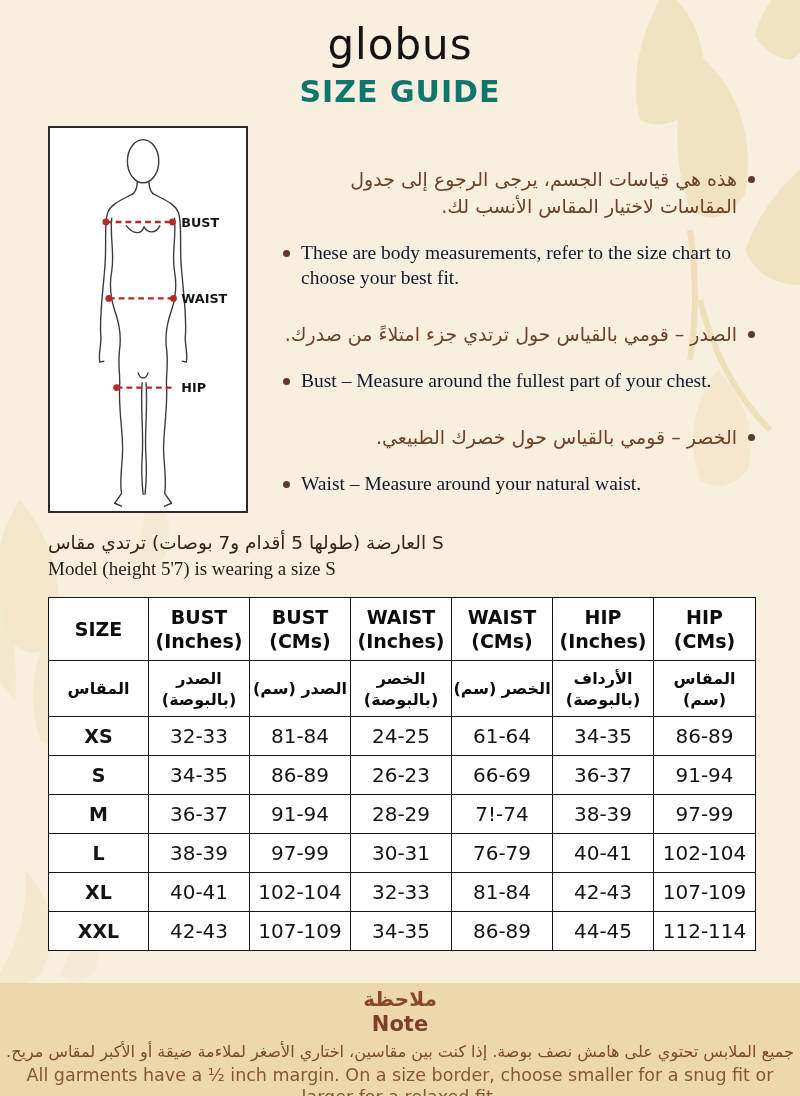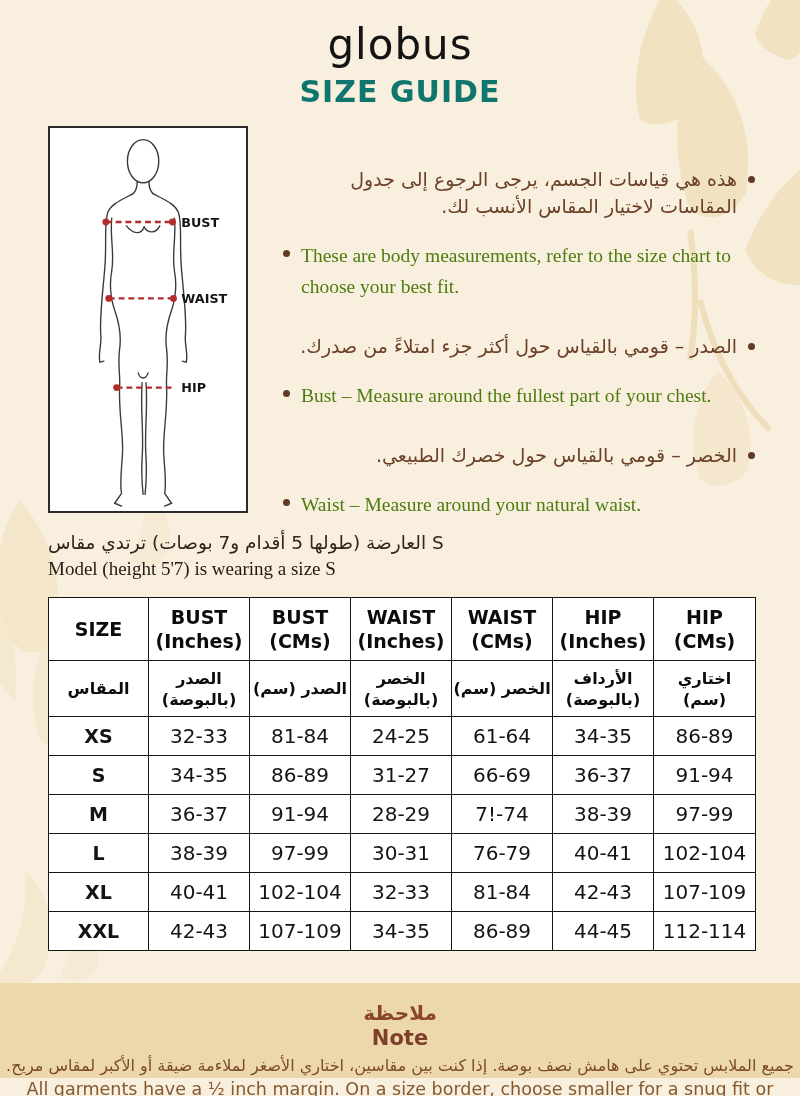--- a/index.html
+++ b/index.html
@@ -37,22 +37,22 @@
     flex:0 0 auto;margin-top:10px;
   }
   .b-line.ar{direction:rtl;text-align:right;}
   .b-line.ar .dot{margin-left:11px;}
   .b-line.en .dot{margin-right:11px;}
   .b-ar{
     font-family:"DejaVu Sans",sans-serif;font-size:19px;line-height:27px;
     color:#6b4127;
   }
   .b-en{
-    font-family:"Liberation Serif",serif;font-size:19.5px;line-height:31px;
-    color:#4d7c0f;
+    font-family:"Liberation Serif",serif;font-size:19.5px;line-height:25px;
+    color:#0f172a;
   }
 
   
   .model-note{position:absolute;left:48px;top:529px;width:420px;}
   .model-ar{
     direction:ltr;font-family:"DejaVu Sans",sans-serif;font-size:18.5px;
     line-height:27px;color:#33241a;
   }
   .model-en{
     font-family:"Liberation Serif",serif;font-size:19px;line-height:25px;
@@ -74,22 +74,22 @@
   }
   .row-ar td{
     height:55px;font-weight:700;font-size:16px;line-height:21px;
     white-space:pre-line;direction:rtl;color:#0c0c0c;
   }
   .row-data td{height:38px;font-size:20px;color:#141414;}
   .row-data td.size-cell{font-weight:700;font-size:19px;}
 
   
   .footer-band{
-    position:absolute;left:0;top:983px;width:800px;height:95px;
-    background:#edd8ac;text-align:center;box-sizing:border-box;padding-top:18px;
+    position:absolute;left:0;top:983px;width:800px;height:113px;
+    background:#edd8ac;text-align:center;box-sizing:border-box;padding-top:4px;
   }
   .note-ar-heading{font-size:20px;font-weight:700;color:#8a4728;direction:rtl;line-height:24px;}
   .note-en-heading{font-size:21px;font-weight:700;color:#7d3f2a;line-height:26px;}
   .note-ar-body{font-size:16px;color:#7b4a2c;direction:rtl;line-height:22px;margin-top:4px;}
   .note-en-body{font-size:17.5px;color:#84582f;line-height:22px;margin-top:1px;}
 </style>
 </head>
 <body>
 
 <div class="page">
@@ -172,21 +172,21 @@
           <span class="b-ar">هذه هي قياسات الجسم، يرجى الرجوع إلى جدول المقاسات لاختيار المقاس الأنسب لك.</span>
         </div>
         <div class="b-line en">
           <span class="dot"></span>
           <span class="b-en">These are body measurements, refer to the size chart to choose your best fit.</span>
         </div>
       </div>
       <div class="b-group">
         <div class="b-line ar">
           <span class="dot"></span>
-          <span class="b-ar">الصدر – قومي بالقياس حول أكثر جزء امتلاءً من صدرك.</span>
+          <span class="b-ar">الصدر – قومي بالقياس حول ترتدي جزء امتلاءً من صدرك.</span>
         </div>
         <div class="b-line en">
           <span class="dot"></span>
           <span class="b-en">Bust – Measure around the fullest part of your chest.</span>
         </div>
       </div>
       <div class="b-group">
         <div class="b-line ar">
           <span class="dot"></span>
           <span class="b-ar">الخصر – قومي بالقياس حول خصرك الطبيعي.</span>
@@ -232,36 +232,36 @@
         <tr class="row-ar">
           <td>المقاس</td>
           <td>الصدر
 (بالبوصة)</td>
           <td>الصدر (سم)</td>
           <td>الخصر
 (بالبوصة)</td>
           <td>الخصر (سم)</td>
           <td>الأرداف
 (بالبوصة)</td>
-          <td>اختاري (سم)</td>
+          <td>المقاس (سم)</td>
         </tr>
         <tr class="row-data">
           <td class="size-cell">XS</td>
           <td>32-33</td>
           <td>81-84</td>
           <td>24-25</td>
           <td>61-64</td>
           <td>34-35</td>
           <td>86-89</td>
         </tr>
         <tr class="row-data">
           <td class="size-cell">S</td>
           <td>34-35</td>
           <td>86-89</td>
-          <td>31-27</td>
+          <td>26-23</td>
           <td>66-69</td>
           <td>36-37</td>
           <td>91-94</td>
         </tr>
         <tr class="row-data">
           <td class="size-cell">M</td>
           <td>36-37</td>
           <td>91-94</td>
           <td>28-29</td>
           <td>7!-74</td>

